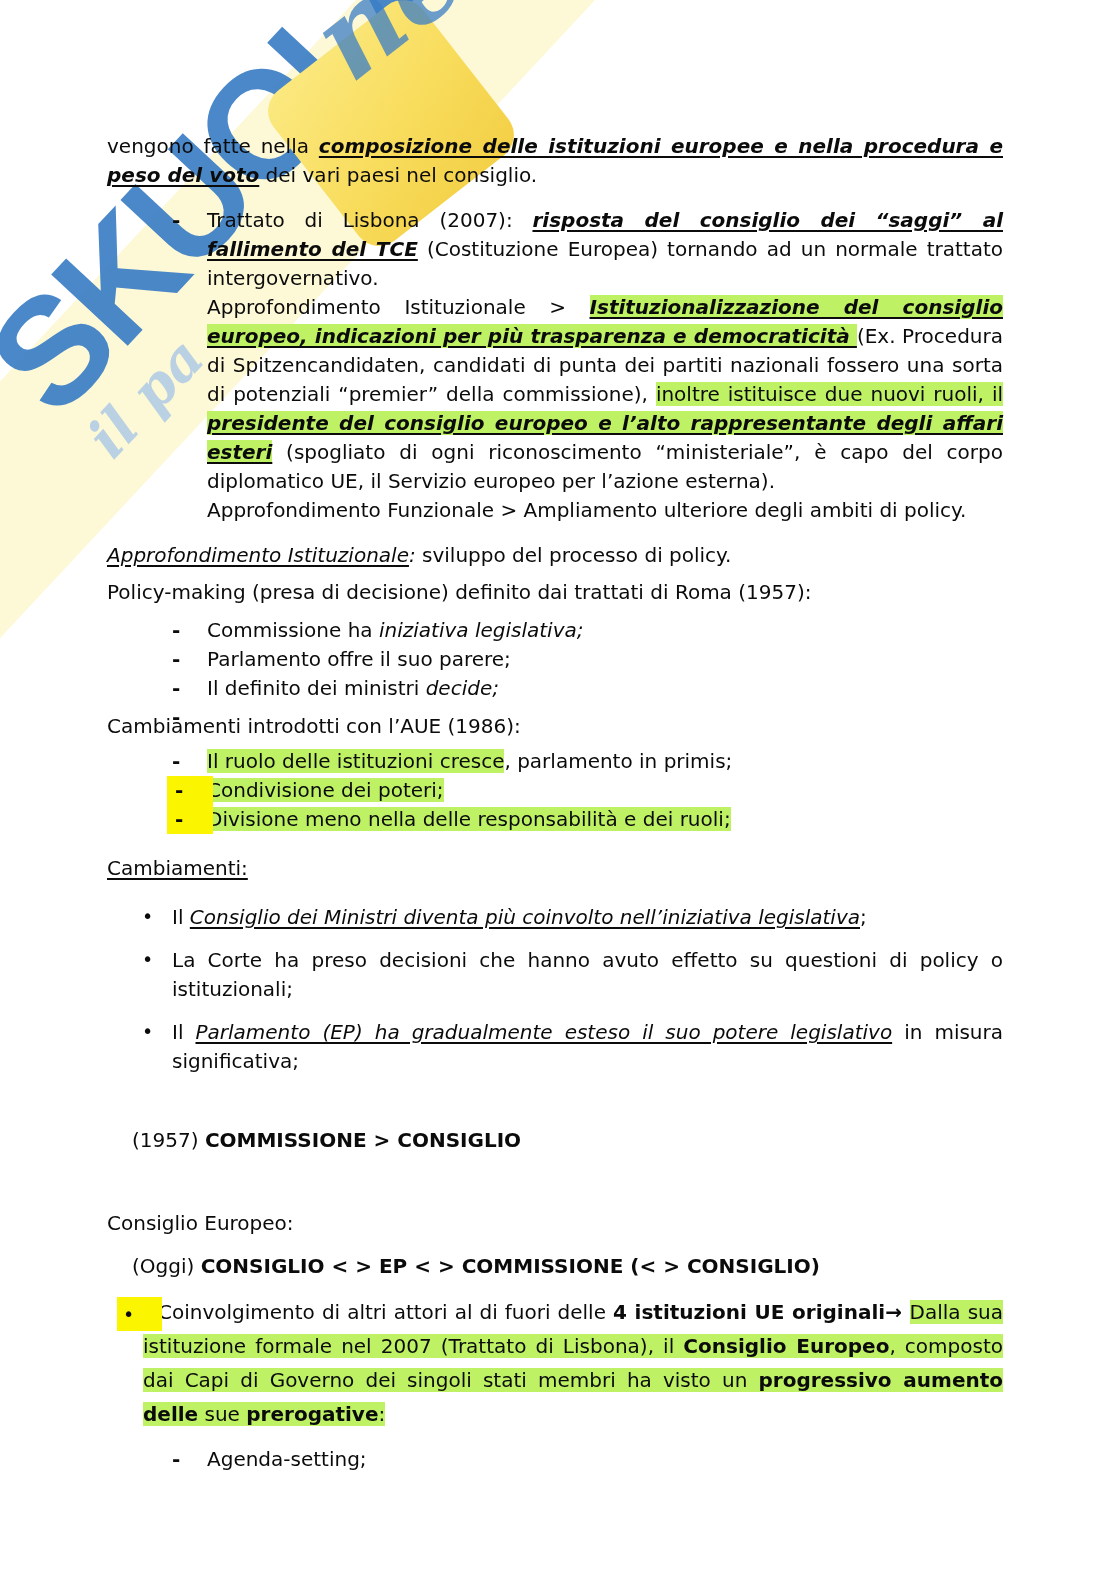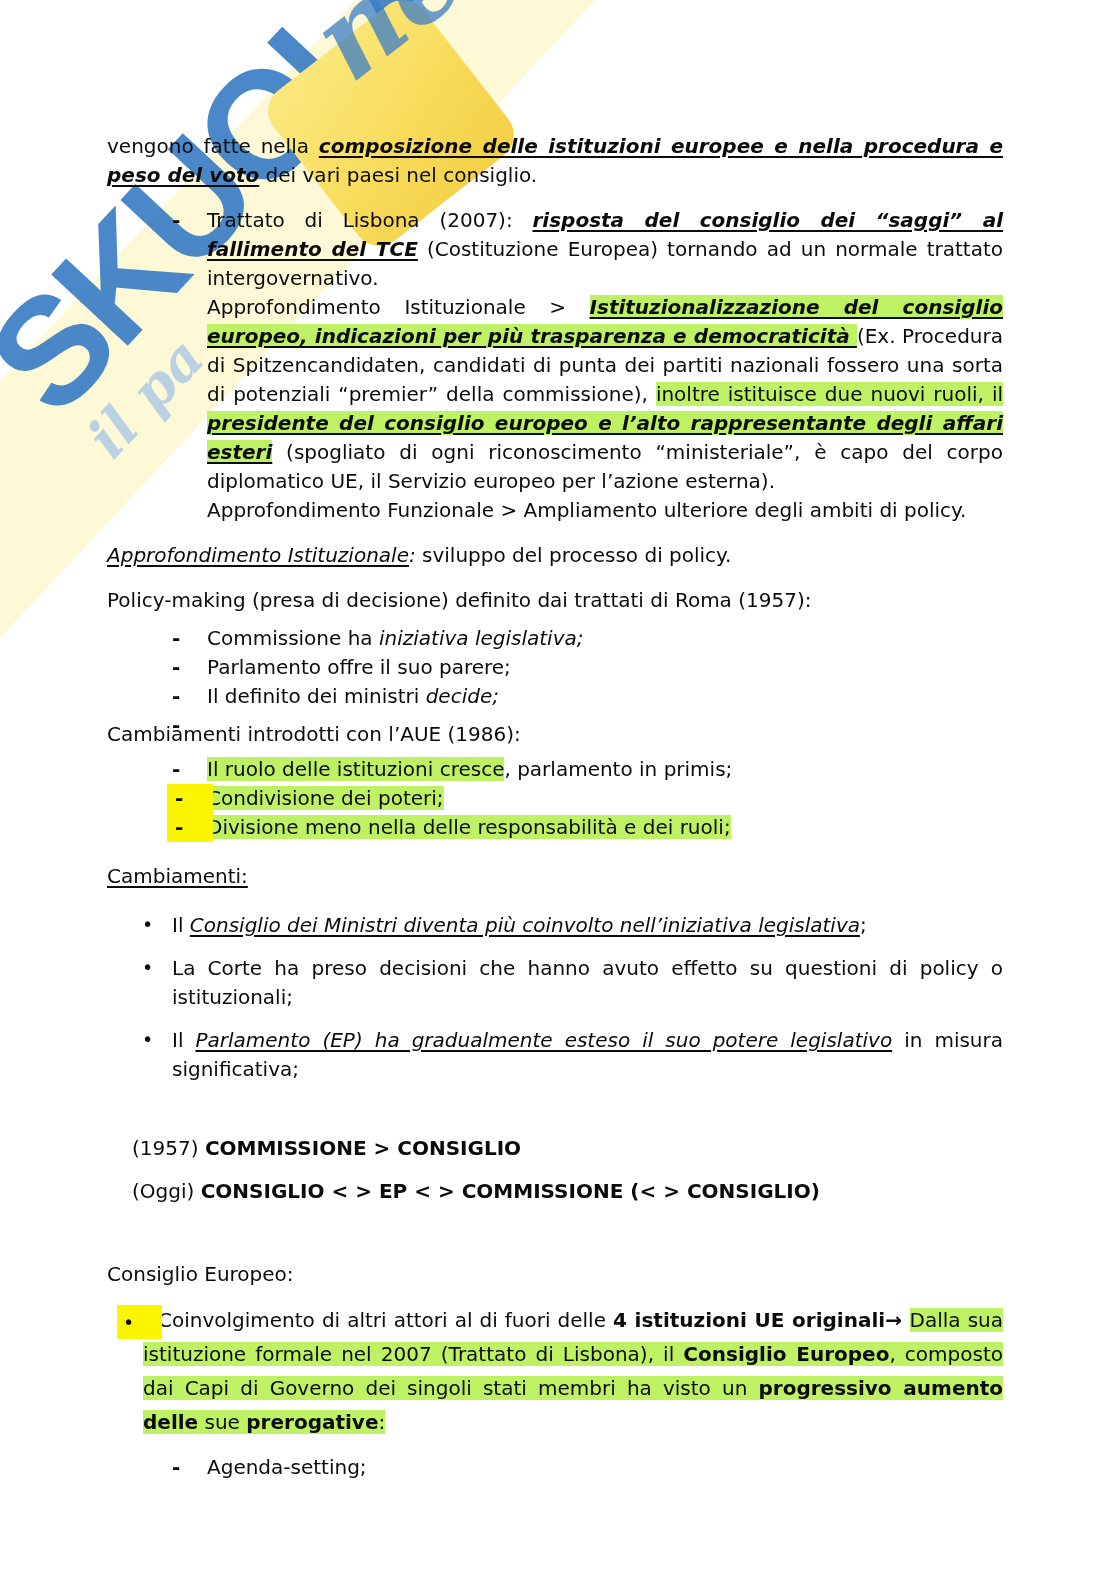--- a/index.html
+++ b/index.html
@@ -59,21 +59,21 @@
   .li-dot > .marker{position:absolute;left:35px;top:-1px;font-weight:400;font-size:19px;}
   
   .coin{
     position:relative;margin-left:36px;margin-top:14px;
     text-indent:15px;text-align:justify;line-height:34px;
   }
   .coin > .marker{
     position:absolute;left:-26px;top:2px;text-indent:0;
     background:#fbf500;padding:0 28px 0 6px;font-size:19px;
   }
-  .mt16{margin-top:16px;} .mt24{margin-top:16px;} .mt12{margin-top:16px;}
+  .mt16{margin-top:16px;} .mt24{margin-top:16px;} .mt12{margin-top:8px;}
   .mt9{margin-top:9px;}   .mt6{margin-top:6px;}   .mt8{margin-top:20px;}
   .mt14{margin-top:14px;} .mt50{margin-top:50px;} .mt54{margin-top:54px;}
   .gap14{margin-bottom:14px;}
   .evo{margin-left:25px;}
 </style>
 </head>
 <body>
 
 <div class="page-root">
 
@@ -137,23 +137,23 @@
       </div>
       <div class="li-dot just gap14">
         <span class="marker">•</span><span>La Corte ha preso decisioni che hanno avuto effetto su questioni di policy o istituzionali;</span>
       </div>
       <div class="li-dot just">
         <span class="marker">•</span><span>Il </span><span class="i u">Parlamento (EP) ha gradualmente esteso il suo potere legislativo</span><span> in misura significativa;</span>
       </div>
     </div>
 
     <p class="p evo mt50"><span>(1957) </span><span class="b">COMMISSIONE &gt; CONSIGLIO</span></p>
+    <p class="p mt54"><span>Consiglio Europeo:</span></p>
+
     <p class="p evo mt14"><span>(Oggi) </span><span class="b">CONSIGLIO &lt; &gt; EP &lt; &gt; COMMISSIONE (&lt; &gt; CONSIGLIO)</span></p>
-
-    <p class="p mt54"><span>Consiglio Europeo:</span></p>
 
     <div class="coin">
       <span class="marker">•</span><span>Coinvolgimento di altri attori al di fuori delle </span><span class="b">4 istituzioni UE originali</span><span class="b">→ </span><span class="hl">Dalla sua istituzione formale nel 2007 (Trattato di Lisbona), il </span><span class="b hl">Consiglio Europeo</span><span class="hl">, composto dai Capi di Governo dei singoli stati membri ha visto un </span><span class="b hl">progressivo aumento delle</span><span class="hl"> sue </span><span class="b hl">prerogative</span><span class="hl">:</span>
     </div>
 
     <div class="li-dash mt14">
       <span class="marker">-</span><span>Agenda-setting;</span>
     </div>
 
   </div>

